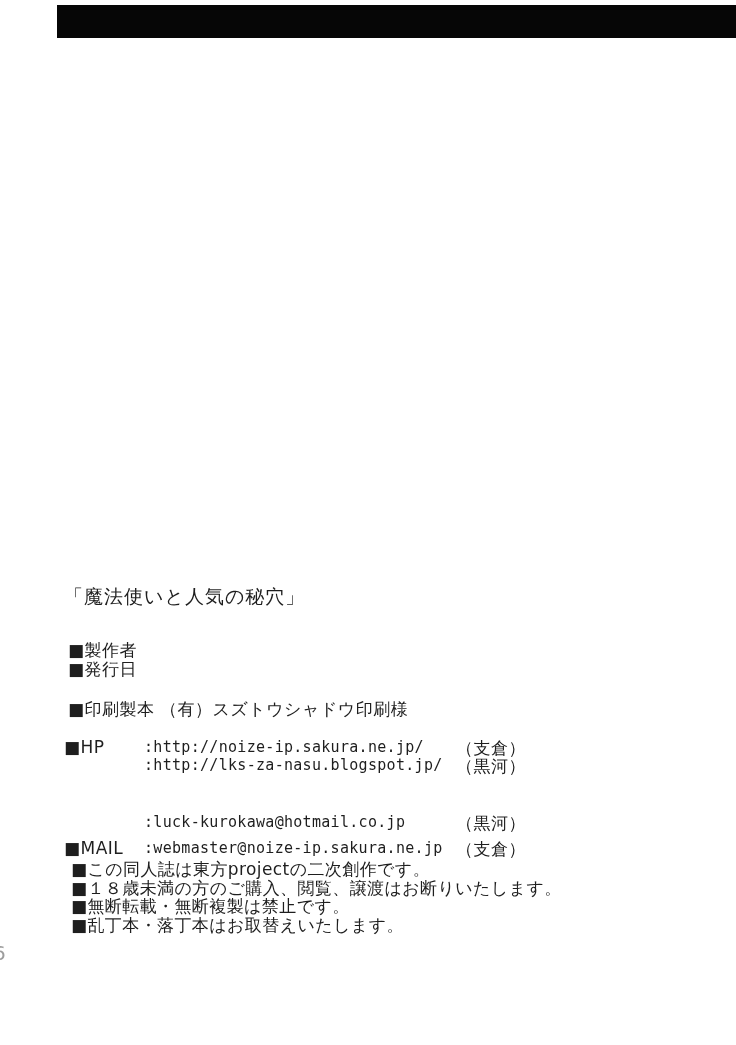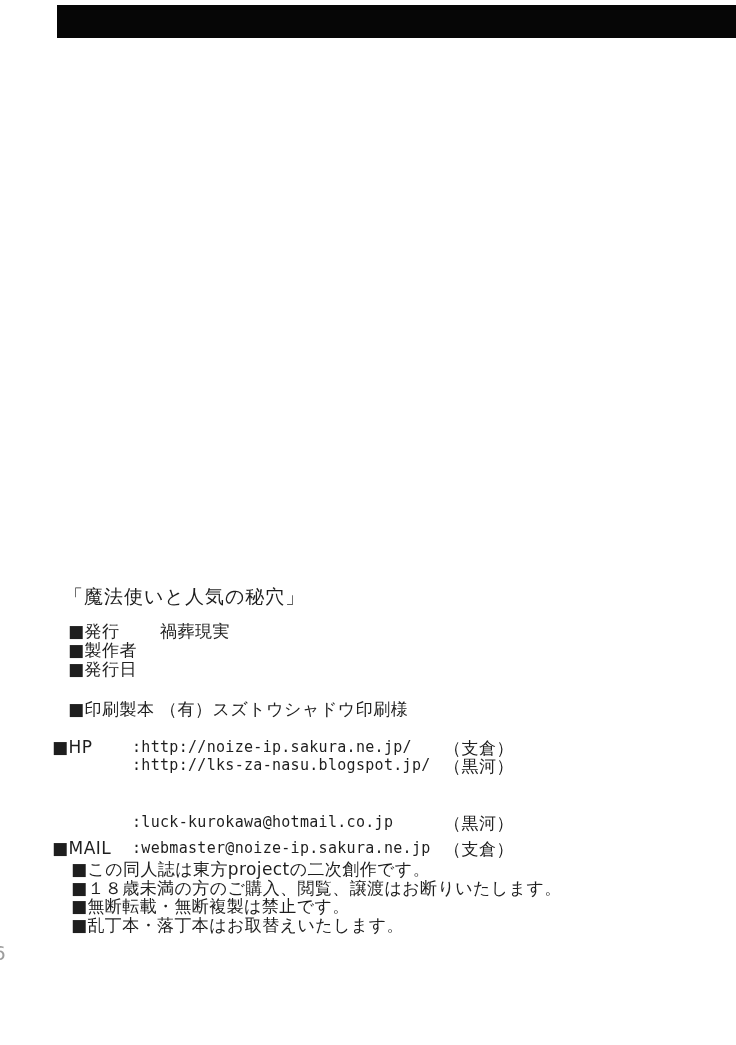--- a/index.html
+++ b/index.html
@@ -45,21 +45,21 @@
     letter-spacing: 0.5px;
     white-space: nowrap;
   }
   .credit-row .label { width: 92px; flex: 0 0 92px; }
   .row-publisher { top: 620px; }
   .row-creators  { top: 639px; }
   .row-pubdate   { top: 658px; flex-direction: column; }
   .row-printing  { top: 698px; }
   .contact-row {
     position: absolute;
-    left: 52px;
+    left: 64px;
     display: flex;
     font-size: 17px;
     white-space: nowrap;
   }
   .contact-row .label { width: 80px; flex: 0 0 80px; letter-spacing: 0.5px; }
   .contact-row .url {
     width: 312px; flex: 0 0 312px;
     font-family: "DejaVu Sans Mono", monospace;
     font-size: 15px;
     letter-spacing: 0.3px;
@@ -90,24 +90,20 @@
 </style>
 </head>
 <body>
 
 <div id="page">
 
   <div class="top-bar"></div>
 
   <div class="doc-title">「魔法使いと人気の秘穴」</div>
 
-  <div class="credit-row row-publisher">
-    <span class="label">■発行</span>
-    <span class="value">禍葬現実</span>
-  </div>
 
   <div class="credit-row row-creators">
     <span class="label">■製作者</span>
   </div>
 
   <div class="credit-row row-pubdate">
     <span class="label">■発行日</span>
   </div>
 
   <div class="credit-row row-printing">

